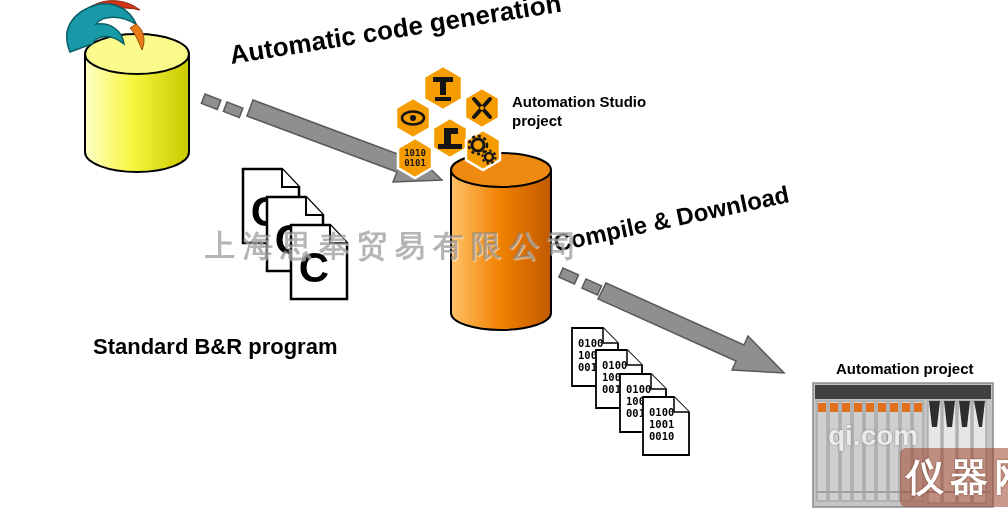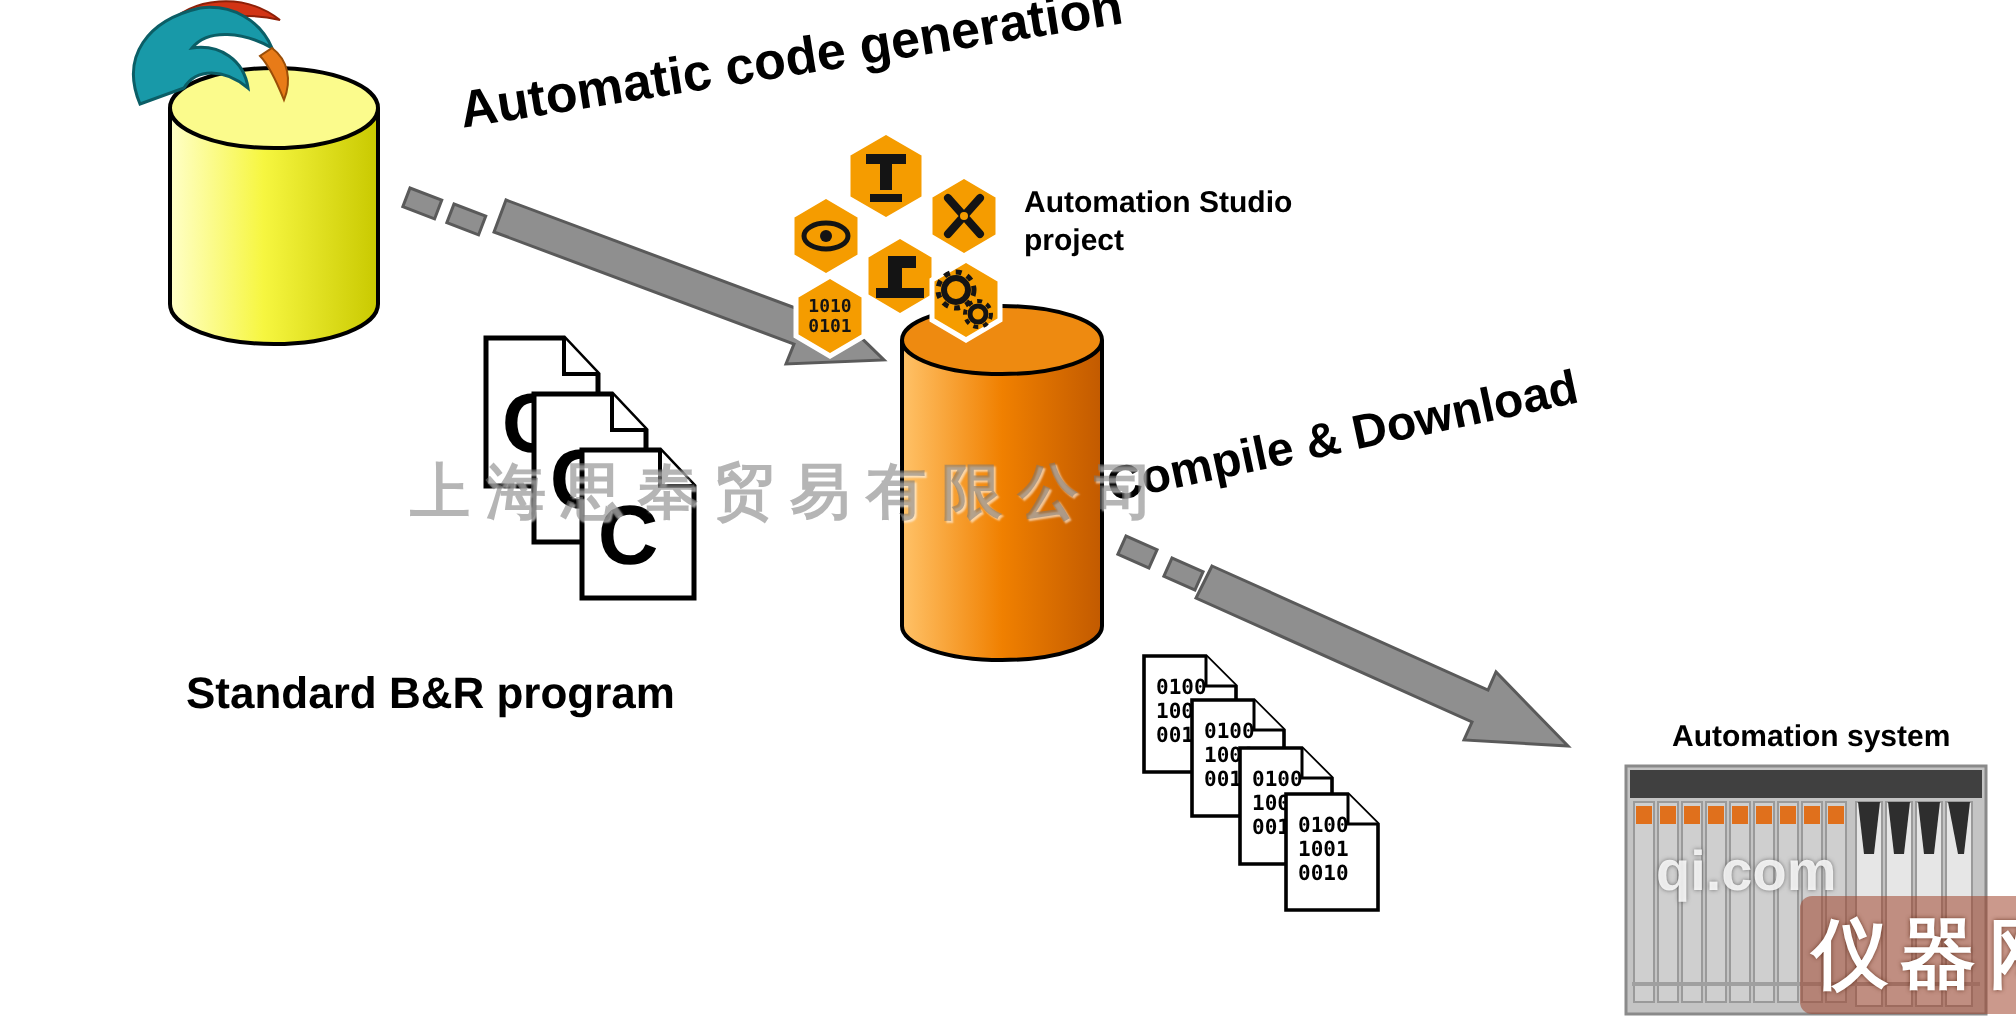--- a/index.html
+++ b/index.html
@@ -180,21 +180,21 @@
     <text class="docline" x="8" y="45" font-size="10.5" fill="#000">0010</text>
   </svg>
   <svg class="abs" style="left:641px;top:395px;" width="50" height="62">
     <path d="M2,2 H33 L48,17 V60 H2 Z" fill="#fff" stroke="#000" stroke-width="1.8"></path>
     <path d="M33,2 V17 H48" fill="#fff" stroke="#000" stroke-width="1.5"></path>
     <text class="docline" x="8" y="21" font-size="10.5" fill="#000">0100</text>
     <text class="docline" x="8" y="33" font-size="10.5" fill="#000">1001</text>
     <text class="docline" x="8" y="45" font-size="10.5" fill="#000">0010</text>
   </svg>
 
-  <div id="autosys" class="lbl">Automation system</div>
+  <div id="autosys" class="lbl">Automation project</div>
 
   <svg class="abs" style="left:812px;top:382px;" width="182" height="126">
     <rect x="1" y="1" width="180" height="124" fill="#C4C4C4" stroke="#8A8A8A" stroke-width="1.5"></rect>
     <rect x="3" y="3" width="176" height="14" fill="#404040"></rect>
 
     <g>
       <rect x="5" y="19" width="10" height="100" fill="#CFCFCF" stroke="#9A9A9A"></rect>
       <rect x="17" y="19" width="10" height="100" fill="#CFCFCF" stroke="#9A9A9A"></rect>
       <rect x="29" y="19" width="10" height="100" fill="#CFCFCF" stroke="#9A9A9A"></rect>
       <rect x="41" y="19" width="10" height="100" fill="#CFCFCF" stroke="#9A9A9A"></rect>

